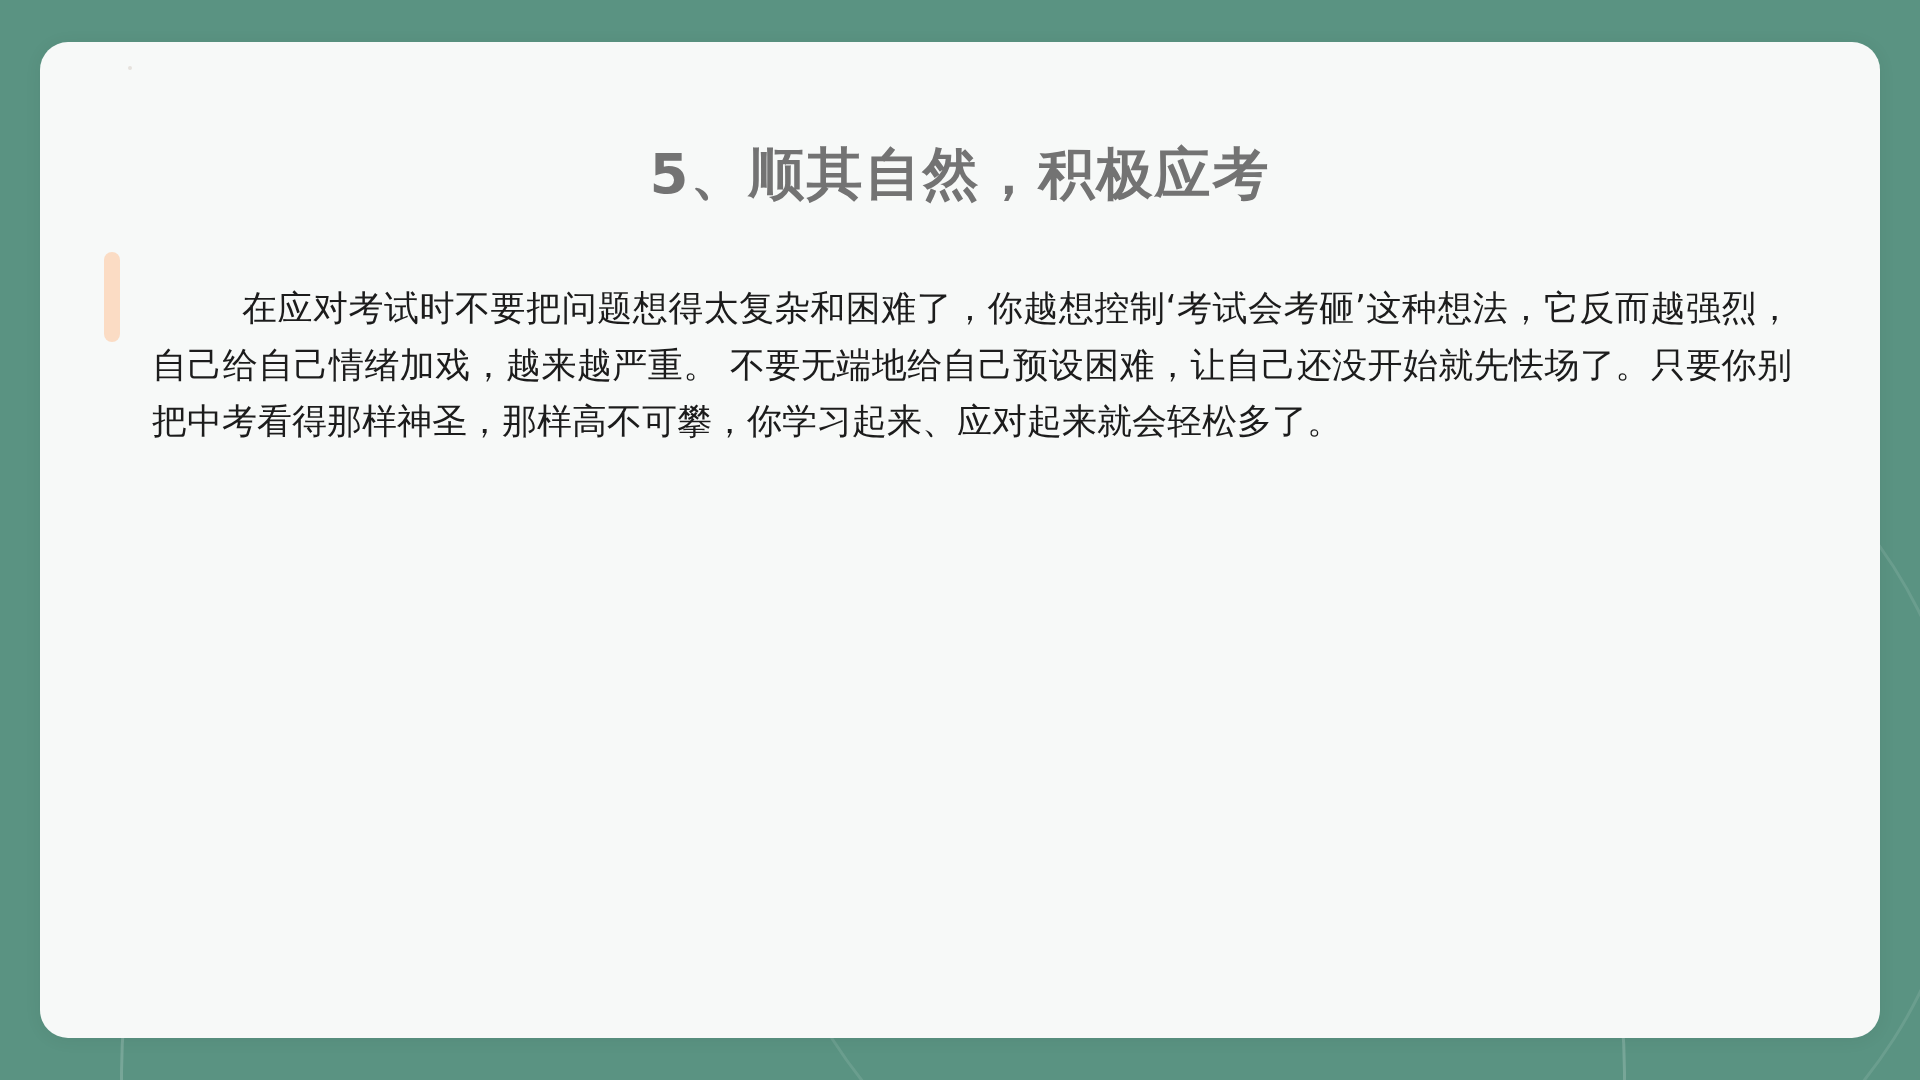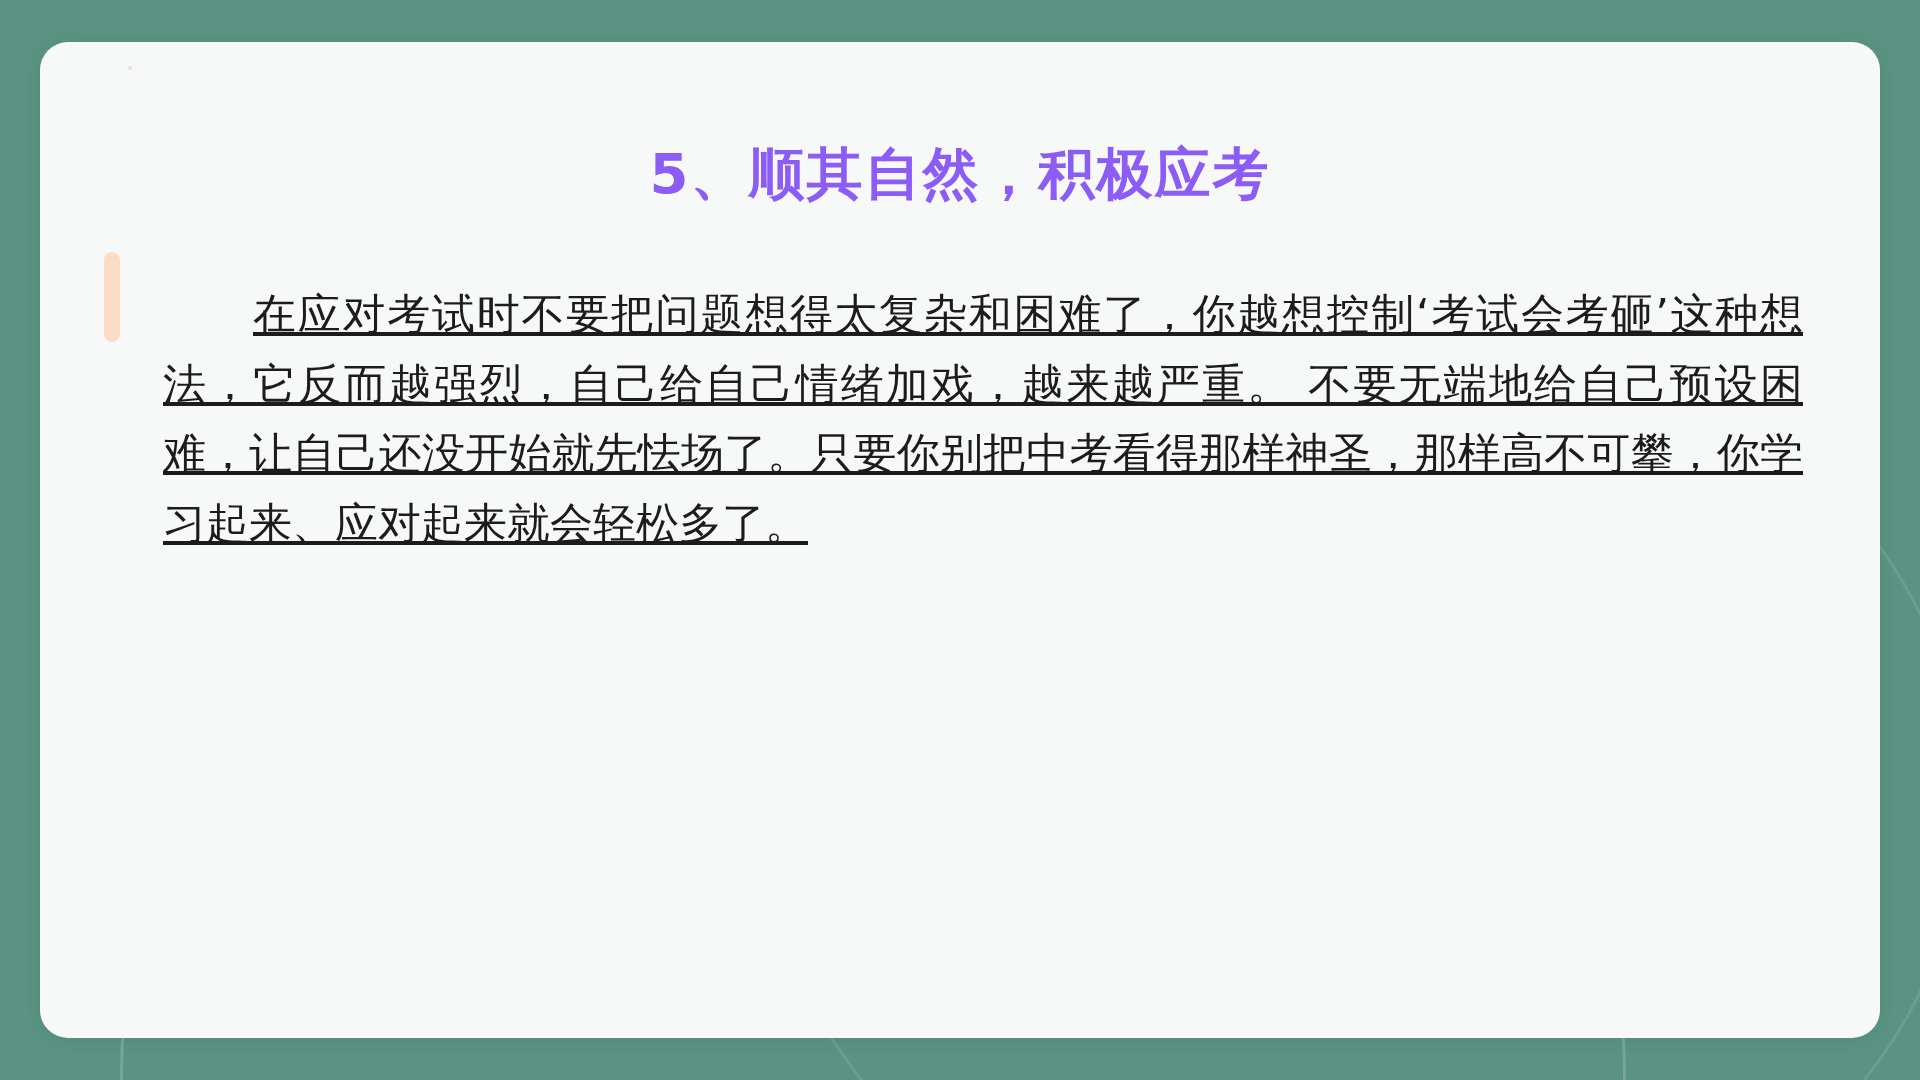--- a/index.html
+++ b/index.html
@@ -72,39 +72,38 @@
     height: 90px;
     border-radius: 8px;
     background: #fbdcc4;
   }
   .title {
     position: absolute;
     top: 98px;
     left: 0;
     width: 1840px;
     text-align: center;
-    color: #8b5cf6;
+    color: #737373;
     font-size: 56px;
     font-weight: bold;
     letter-spacing: 2px;
     line-height: 1.2;
     font-family: "DejaVu Sans", "Liberation Sans", sans-serif;
   }
   .body-text {
     position: absolute;
-    left: 123px;
+    left: 112px;
     top: 238px;
     width: 1640px;
     color: #1c1c1c;
-    font-size: 43px;
+    font-size: 35px;
     line-height: 1.62;
     text-align: justify;
     text-indent: 90px;
     font-family: "DejaVu Sans", "Liberation Sans", sans-serif;
-    text-decoration: underline;
   }
 </style>
 </head>
 <body>
 
 <div class="slide">
 
   <div class="swoosh swoosh-1"></div>
   <div class="swoosh swoosh-2"></div>
 

